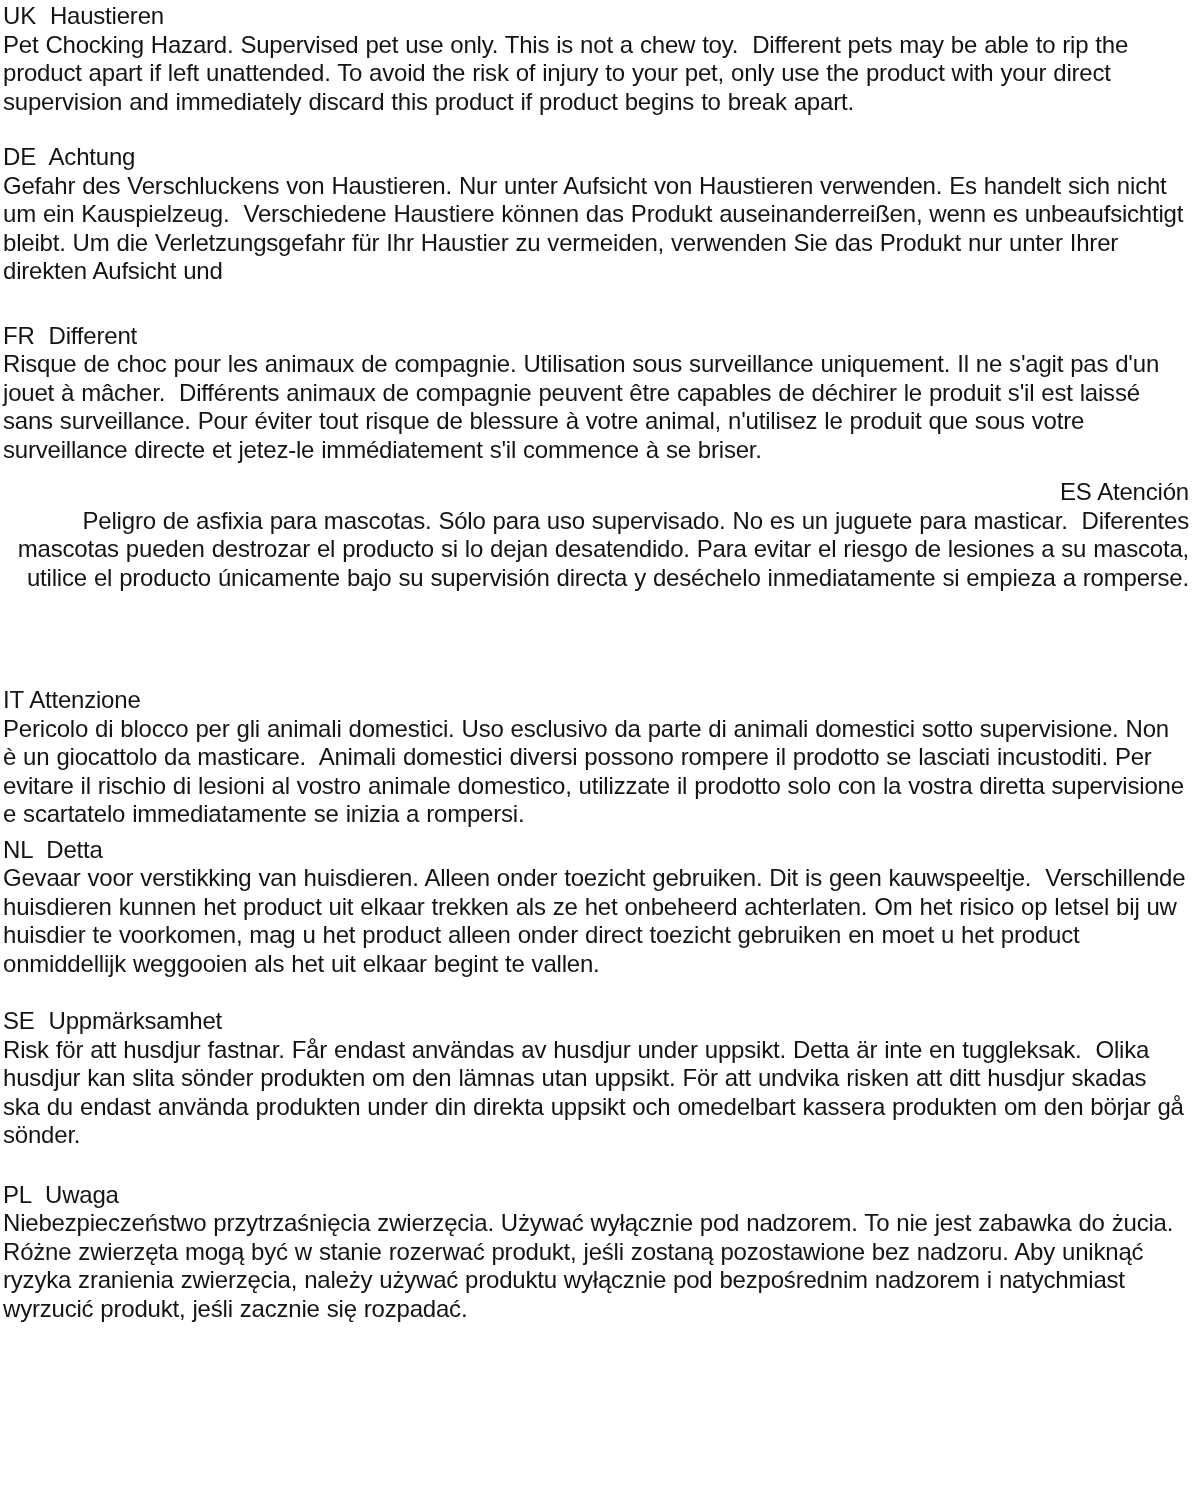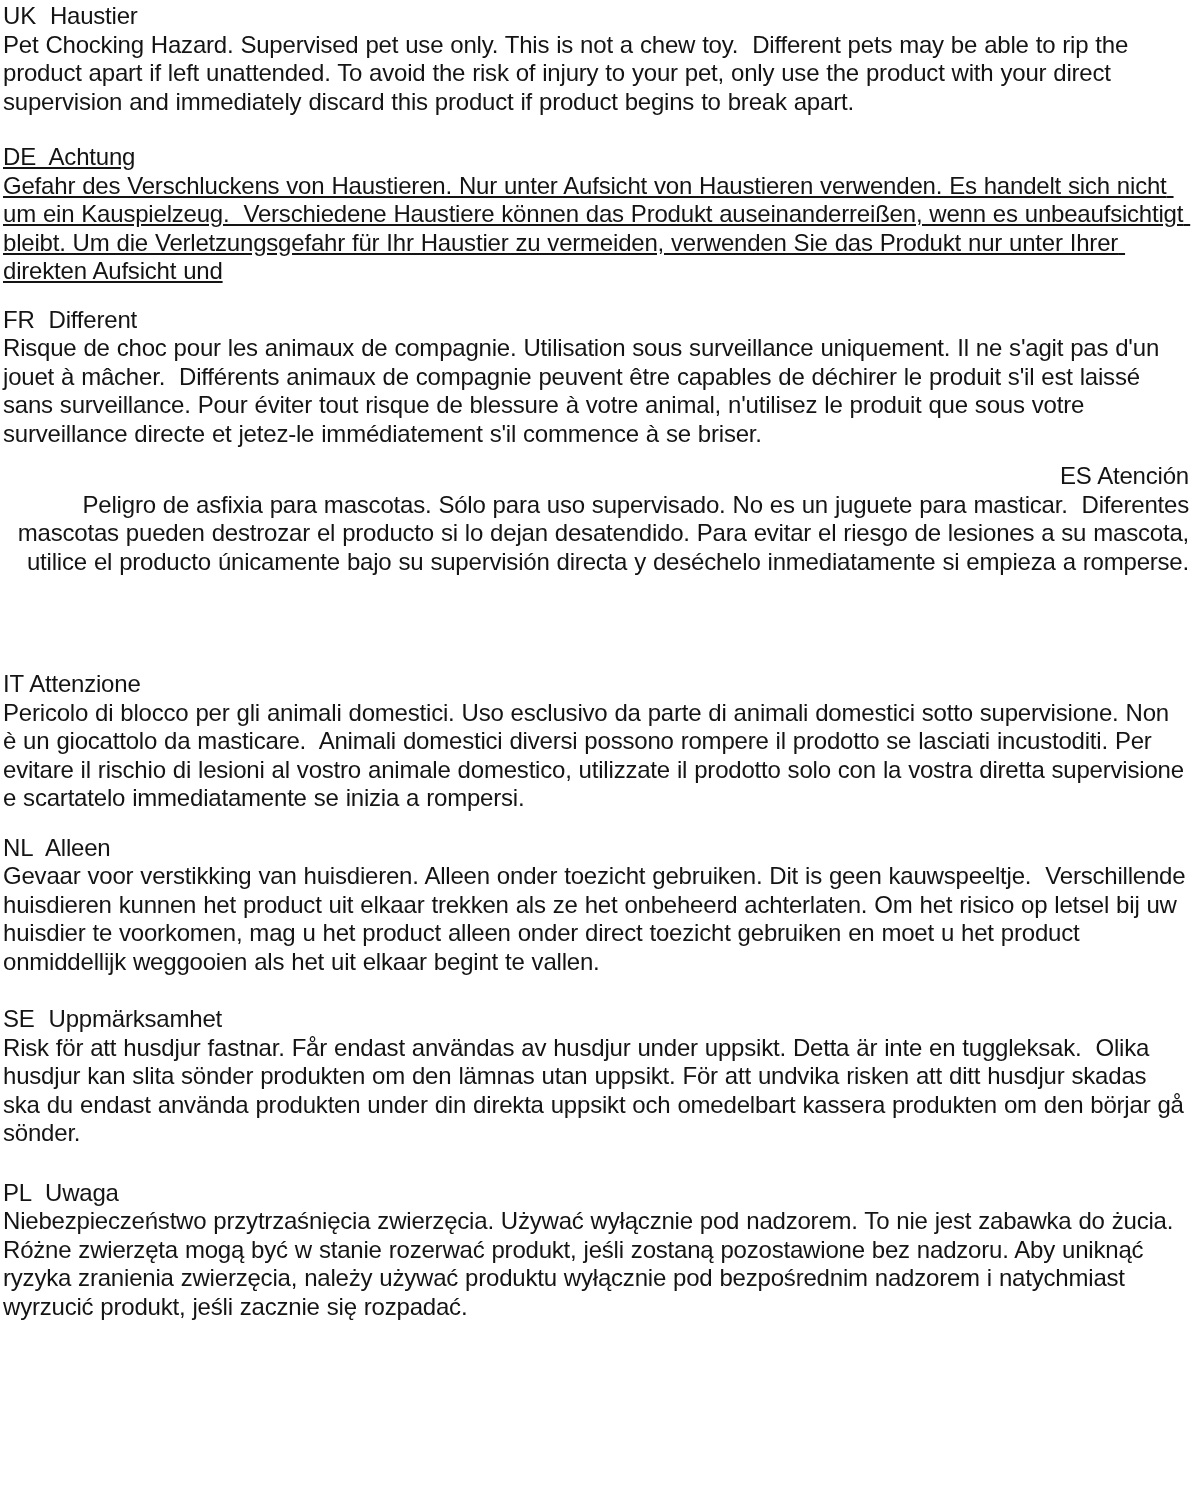--- a/index.html
+++ b/index.html
@@ -27,35 +27,35 @@
   .section-heading,
   .section-body {
     margin: 0;
     font-weight: 400;
     font-size: 24px;
     white-space: pre-wrap;   
     word-spacing: 0.5px;
   }
   
   .gap-uk { margin-bottom: 27px; }
-  .gap-de { margin-bottom: 20px; text-decoration: underline; }
+  .gap-de { margin-bottom: 36px; }
   .gap-fr { margin-bottom: 14px; }
   .gap-es { margin-bottom: 94px; text-align: right; }  
-  .gap-it { margin-bottom: 21px; }
+  .gap-it { margin-bottom: 7px; }
   .gap-nl { margin-bottom: 29px; }
   .gap-se { margin-bottom: 31px; }
   .gap-pl { margin-bottom: 0; }
 </style>
 </head>
 <body>
 
 <main class="doc">
 
   <section class="warning-section gap-uk">
-    <div class="section-heading">UK  Haustier</div>
+    <div class="section-heading">UK  Haustieren</div>
     <p class="section-body">Pet Chocking Hazard. Supervised pet use only. This is not a chew toy.  Different pets may be able to rip the product apart if left unattended. To avoid the risk of injury to your pet, only use the product with your direct supervision and immediately discard this product if product begins to break apart.</p>
   </section>
 
   <section class="warning-section gap-de">
     <div class="section-heading">DE  Achtung</div>
     <p class="section-body">Gefahr des Verschluckens von Haustieren. Nur unter Aufsicht von Haustieren verwenden. Es handelt sich nicht um ein Kauspielzeug.  Verschiedene Haustiere können das Produkt auseinanderreißen, wenn es unbeaufsichtigt bleibt. Um die Verletzungsgefahr für Ihr Haustier zu vermeiden, verwenden Sie das Produkt nur unter Ihrer direkten Aufsicht und</p>
   </section>
 
   <section class="warning-section gap-fr">
     <div class="section-heading">FR  Different</div>
@@ -66,21 +66,21 @@
     <div class="section-heading">ES Atención</div>
     <p class="section-body">Peligro de asfixia para mascotas. Sólo para uso supervisado. No es un juguete para masticar.  Diferentes mascotas pueden destrozar el producto si lo dejan desatendido. Para evitar el riesgo de lesiones a su mascota, utilice el producto únicamente bajo su supervisión directa y deséchelo inmediatamente si empieza a romperse.</p>
   </section>
 
   <section class="warning-section gap-it">
     <div class="section-heading">IT Attenzione</div>
     <p class="section-body">Pericolo di blocco per gli animali domestici. Uso esclusivo da parte di animali domestici sotto supervisione. Non è un giocattolo da masticare.  Animali domestici diversi possono rompere il prodotto se lasciati incustoditi. Per evitare il rischio di lesioni al vostro animale domestico, utilizzate il prodotto solo con la vostra diretta supervisione e scartatelo immediatamente se inizia a rompersi.</p>
   </section>
 
   <section class="warning-section gap-nl">
-    <div class="section-heading">NL  Alleen</div>
+    <div class="section-heading">NL  Detta</div>
     <p class="section-body">Gevaar voor verstikking van huisdieren. Alleen onder toezicht gebruiken. Dit is geen kauwspeeltje.  Verschillende huisdieren kunnen het product uit elkaar trekken als ze het onbeheerd achterlaten. Om het risico op letsel bij uw huisdier te voorkomen, mag u het product alleen onder direct toezicht gebruiken en moet u het product onmiddellijk weggooien als het uit elkaar begint te vallen.</p>
   </section>
 
   <section class="warning-section gap-se">
     <div class="section-heading">SE  Uppmärksamhet</div>
     <p class="section-body">Risk för att husdjur fastnar. Får endast användas av husdjur under uppsikt. Detta är inte en tuggleksak.  Olika husdjur kan slita sönder produkten om den lämnas utan uppsikt. För att undvika risken att ditt husdjur skadas ska du endast använda produkten under din direkta uppsikt och omedelbart kassera produkten om den börjar gå sönder.</p>
   </section>
 
   <section class="warning-section gap-pl">
     <div class="section-heading">PL  Uwaga</div>

